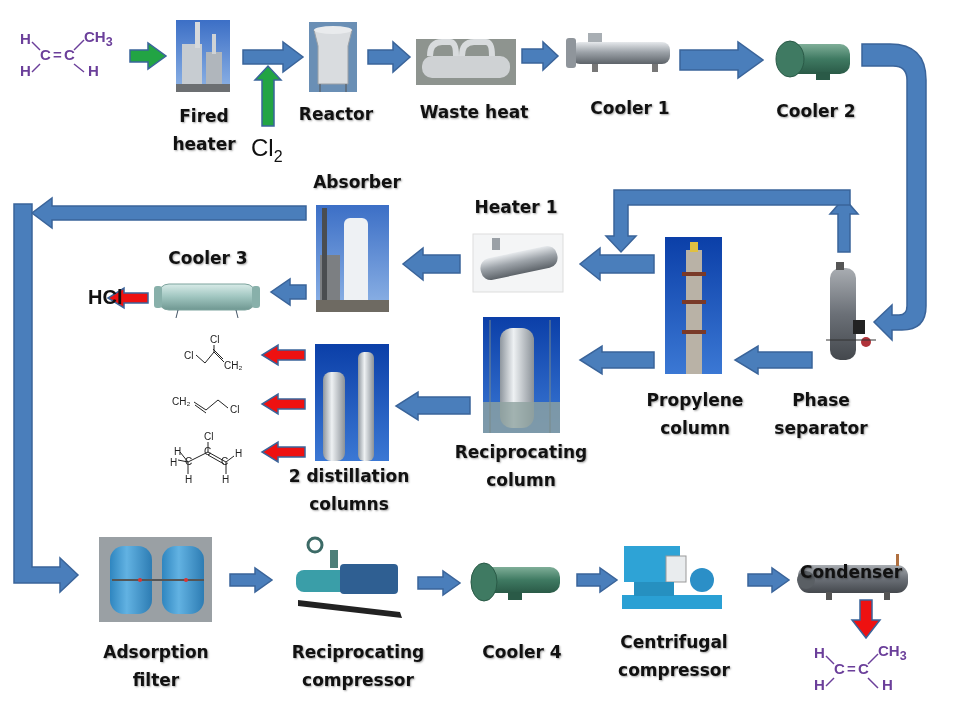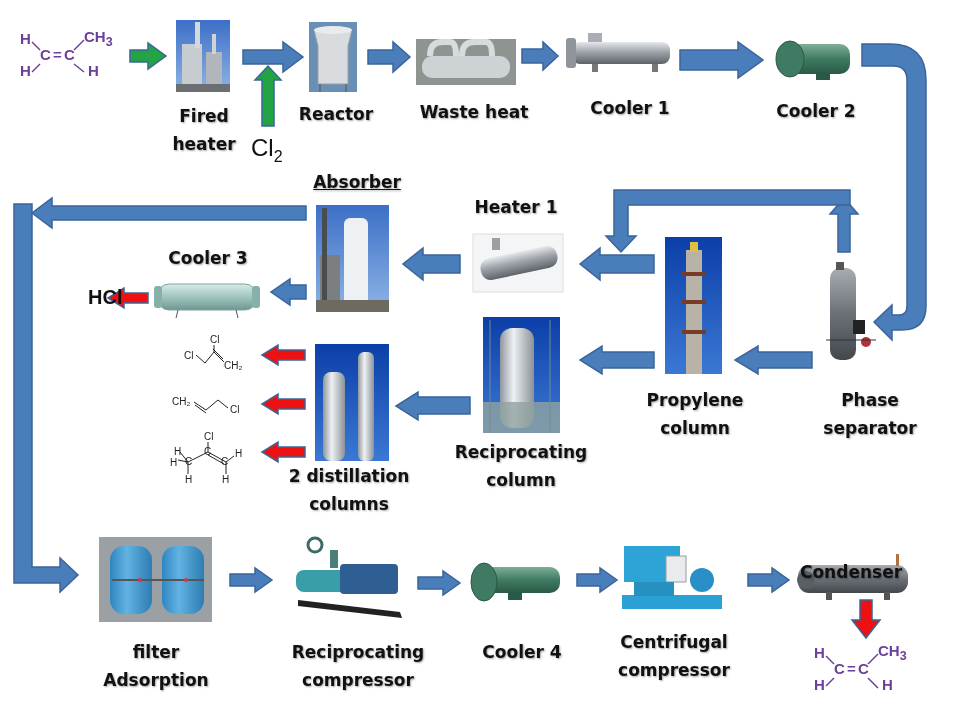--- a/index.html
+++ b/index.html
@@ -286,48 +286,48 @@
   </div>
 <div class="lbl" style="left:474px;top:98px;">
     <span>Waste heat</span>
   </div>
 <div class="lbl" style="left:630px;top:94px;">
     <span>Cooler 1</span>
   </div>
 <div class="lbl" style="left:816px;top:97px;">
     <span>Cooler 2</span>
   </div>
-<div class="lbl" style="left:870px;top:386px;">
+<div class="lbl" style="left:821px;top:386px;">
     <span>Phase</span>
     <span>separator</span>
   </div>
 <div class="lbl" style="left:695px;top:386px;">
     <span>Propylene</span>
     <span>column</span>
   </div>
 <div class="lbl" style="left:516px;top:193px;">
     <span>Heater 1</span>
   </div>
-<div class="lbl" style="left:357px;top:168px;text-decoration:underline;">
+<div class="lbl" style="left:357px;top:168px;">
     <span>Absorber</span>
   </div>
 <div class="lbl" style="left:208px;top:244px;">
     <span>Cooler 3</span>
   </div>
 <div class="lbl" style="left:521px;top:438px;">
     <span>Reciprocating</span>
     <span>column</span>
   </div>
 <div class="lbl" style="left:349px;top:462px;">
     <span>2 distillation</span>
     <span>columns</span>
   </div>
 <div class="lbl" style="left:156px;top:638px;">
+    <span>Adsorption</span>
     <span>filter</span>
-    <span>Adsorption</span>
   </div>
 <div class="lbl" style="left:358px;top:638px;">
     <span>Reciprocating</span>
     <span>compressor</span>
   </div>
 <div class="lbl" style="left:522px;top:638px;">
     <span>Cooler 4</span>
   </div>
 <div class="lbl" style="left:674px;top:628px;">
     <span>Centrifugal</span>

